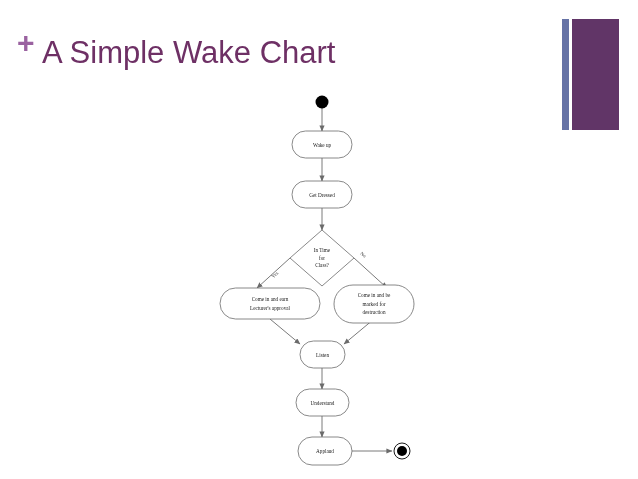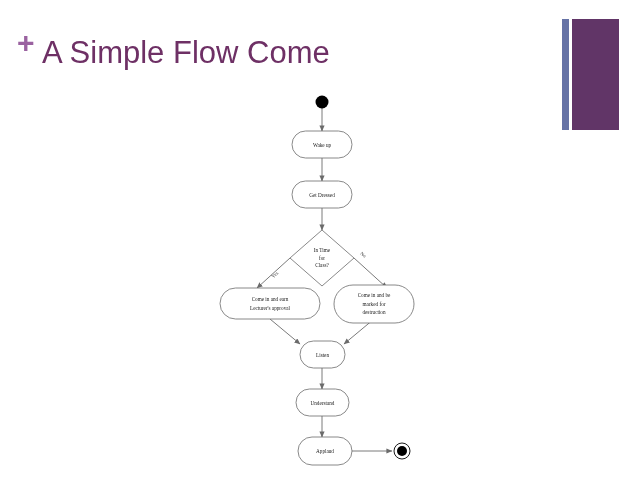--- a/index.html
+++ b/index.html
@@ -103,21 +103,21 @@
     fill: #ffffff;
     stroke: #000000;
     stroke-width: 0.9;
   }
 </style>
 </head>
 <body>
 
 <div id="slide-header">
   <div id="plus-mark">+</div>
-  <div id="slide-title">A Simple Flow Come</div>
+  <div id="slide-title">A Simple Wake Chart</div>
 </div>
 
 <div id="deco-bar-thin"></div>
 <div id="deco-bar-wide"></div>
 
 <div id="flow-canvas">
 <svg width="638" height="399" viewBox="0 0 638 399" xmlns="http://www.w3.org/2000/svg">
   <defs>
     <marker id="arrow" markerWidth="7" markerHeight="7" refX="5.6" refY="2.6" orient="auto" markerUnits="userSpaceOnUse">
       <path d="M0,0 L6,2.6 L0,5.2 z" fill="#6b6b6b"></path>

